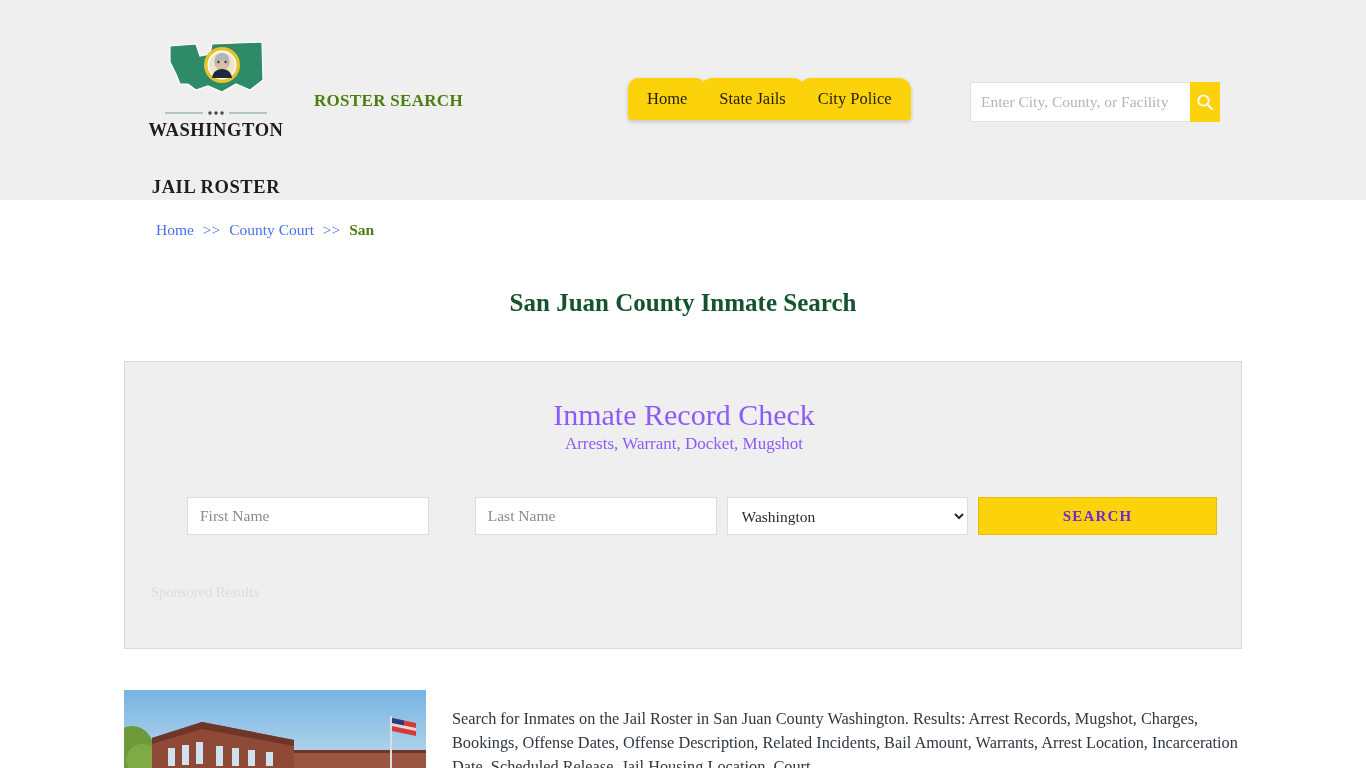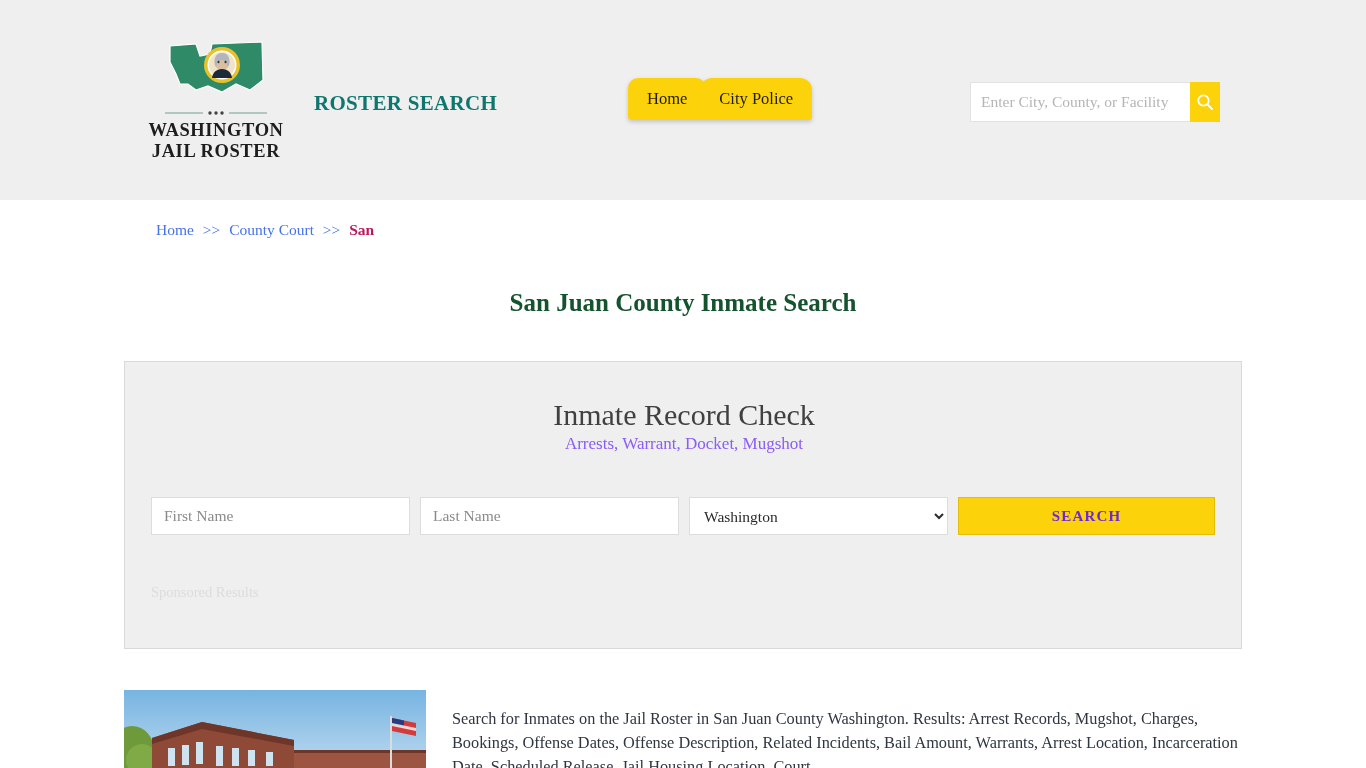--- a/index.html
+++ b/index.html
@@ -46,32 +46,32 @@
   }
   .logo-text {
     font-family: "Liberation Serif", "DejaVu Serif", serif;
     font-weight: bold;
     font-size: 18.5px;
     letter-spacing: 0.6px;
     line-height: 21px;
     color: #1d1d1d;
     white-space: nowrap;
   }
-  .logo-text .l2 { display:block; }
+  .logo-text .l2 { display:block;margin-top:36px; }
 
   
   .tagline {
     position: absolute;
     left: 314px;
     top: 91px;
     font-family: "Liberation Serif", "DejaVu Serif", serif;
     font-weight: bold;
-    font-size: 21px;
+    font-size: 17px;
     letter-spacing: 0.3px;
-    color: #0f766e;
+    color: #4d7c0f;
     white-space: nowrap;
   }
 
   
   .nav {
     position: absolute;
     left: 628px;
     top: 78px;
     height: 42px;
     display: flex;
@@ -142,21 +142,21 @@
   }
   .breadcrumb a {
     color: #4472e8;
     text-decoration: none;
   }
   .breadcrumb .sep {
     color: #4472e8;
     margin: 0 5px;
   }
   .breadcrumb .current {
-    color: #be185d;
+    color: #4d7c0f;
     font-weight: bold;
   }
 
   
   .page-title {
     position: absolute;
     left: 0;
     top: 272px;
     width: 1366px;
     text-align: center;
@@ -176,21 +176,21 @@
     background: #efefef;
     border: 1px solid #d9d9d9;
   }
   .card-title {
     position: absolute;
     left: 0; top: 36px;
     width: 1118px;
     text-align: center;
     font-family: "Liberation Serif", "DejaVu Serif", serif;
     font-size: 30px;
-    color: #404040;
+    color: #8b5cf6;
     font-weight: normal;
   }
   .card-subtitle {
     position: absolute;
     left: 0; top: 72px;
     width: 1118px;
     text-align: center;
     font-family: "Liberation Serif", "DejaVu Serif", serif;
     font-size: 17px;
     color: #8b5cf6;
@@ -206,20 +206,21 @@
   }
   .form-field {
     height: 38px;
     border: 1px solid #dddddd;
     background: #ffffff;
     outline: none;
     padding: 0 12px;
     font-family: "Liberation Serif", "DejaVu Serif", serif;
     font-size: 15.5px;
     color: #1d4ed8;
+    margin-left: 36px;
   }
   .form-field::placeholder { color: #8a8a8a; }
   .field-first { width: 259px; }
   .field-last  { width: 259px; }
   .field-state {
     width: 259px;
     height: 38px;
     border: 1px solid #dddddd;
     background: #ffffff;
     font-family: "Liberation Serif", "DejaVu Serif", serif;
@@ -301,20 +302,21 @@
       <div class="logo-text">
         <span class="l1">WASHINGTON</span>
         <span class="l2">JAIL ROSTER</span>
       </div>
     </div>
 
     <div class="tagline">ROSTER SEARCH</div>
 
     <nav class="nav">
       <div class="nav-tab t1">Home</div>
+      <div class="nav-tab t2">State Jails</div>
       <div class="nav-tab t3">City Police</div>
     </nav>
 
     <div class="hdr-search">
       <input class="hdr-search-input" type="text" placeholder="Enter City, County, or Facility" style="">
       <button class="hdr-search-btn">
         <svg width="18" height="18" viewBox="0 0 18 18">
           <circle cx="7.5" cy="7.5" r="5.2" fill="none" stroke="#ffffff" stroke-width="1.8"></circle>
           <line x1="11.4" y1="11.4" x2="16" y2="16" stroke="#ffffff" stroke-width="2" stroke-linecap="round"></line>
         </svg>

